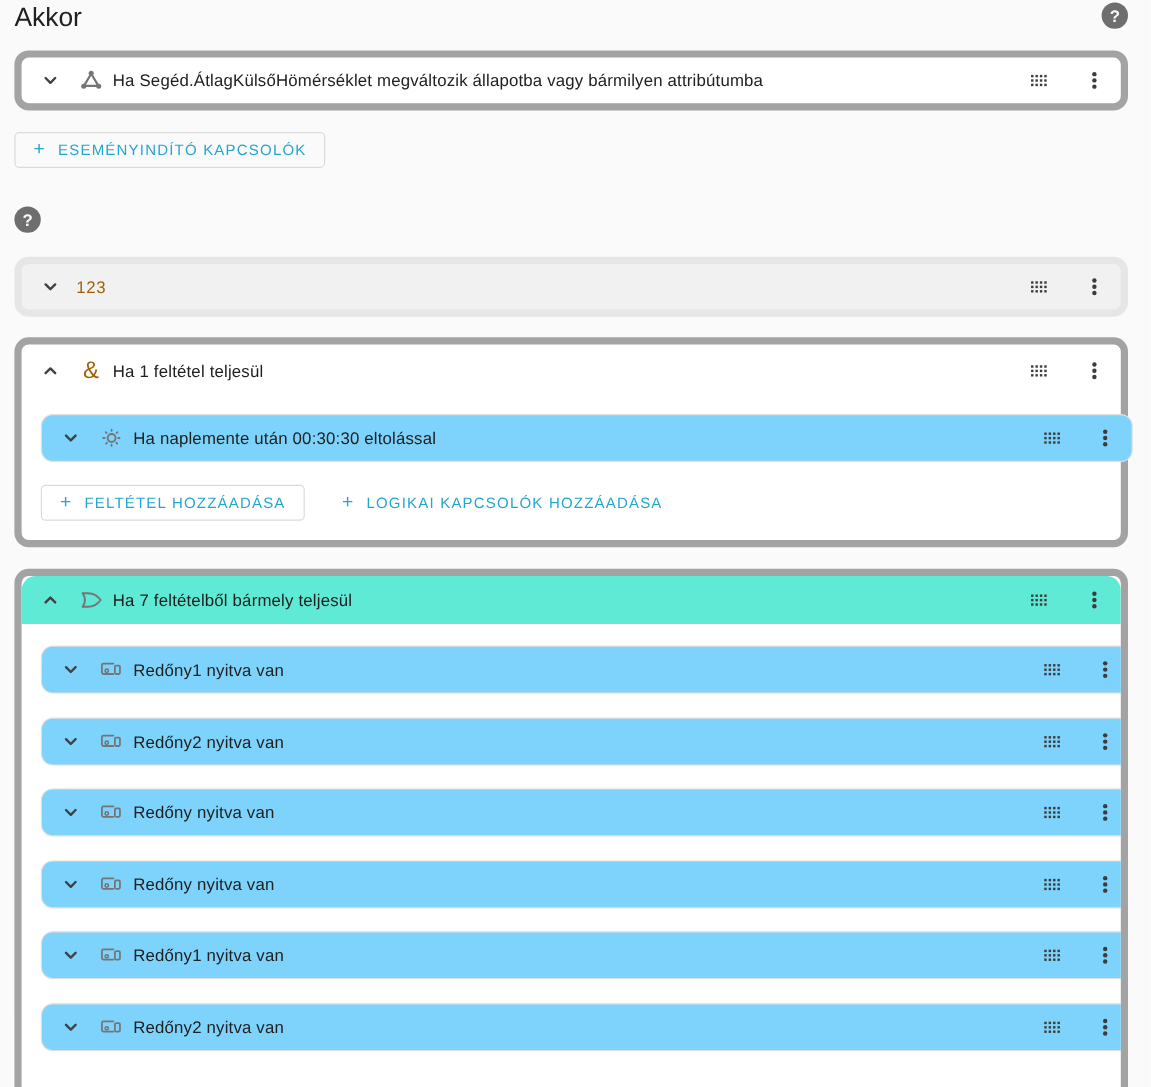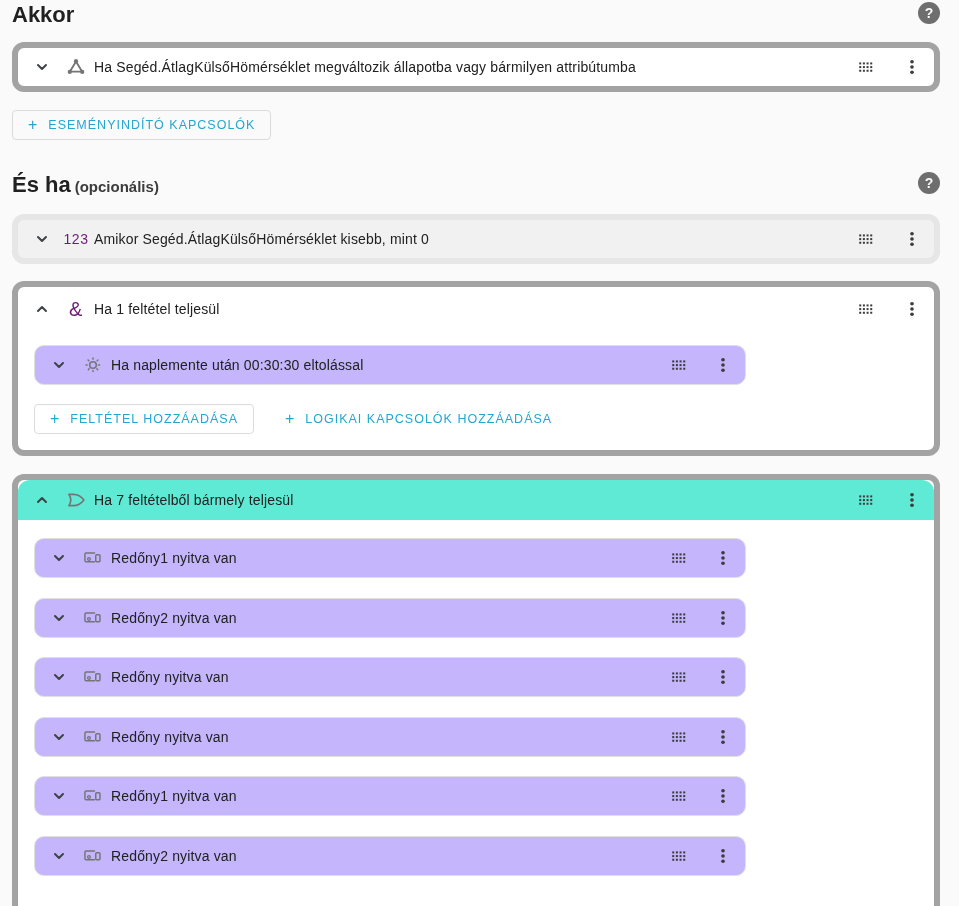--- a/index.html
+++ b/index.html
@@ -6,21 +6,21 @@
   html,body { margin:0; padding:0; }
   body {
     width:959px; height:906px; overflow:hidden; position:relative;
     background:#fafafa; color:#212121;
     font-family:"Liberation Sans", sans-serif;
   }
   .page { padding:0 19px 0 12px; }
 
   
   .section-head { display:flex; align-items:flex-start; justify-content:space-between; }
-  .section-title { font-size:22px; font-weight:700; color:#212121; line-height:26px; }
+  .section-title { font-size:22px; font-weight:400; color:#212121; line-height:26px; }
   .section-title .suffix { font-size:15px; color:#3c3c3c; margin-left:4px; }
   .head-akkor { padding-top:2px; height:26px; }
   .head-esha  { margin-top:32px; height:26px; }
 
   .help-btn {
     width:22px; height:22px; border-radius:50%; background:#6e6e6e; border:none;
     color:#fafafa; font-size:14px; font-weight:bold; line-height:22px; text-align:center;
     cursor:pointer; padding:0; flex:0 0 auto;
   }
 
@@ -36,21 +36,21 @@
   }
   .row.tall { height:44px; }
   .row-label { font-size:14px; font-weight:500; color:#212121; letter-spacing:.15px; margin-left:6px;
                white-space:nowrap; overflow:hidden; text-overflow:ellipsis; }
   .icon-btn {
     background:none; border:none; padding:0; cursor:pointer; display:flex;
     align-items:center; justify-content:center; width:28px; height:28px; flex:0 0 auto;
   }
   .type-icon { width:24px; height:24px; display:flex; align-items:center; justify-content:center;
                margin-left:8px; flex:0 0 auto; color:#757575; }
-  .type-icon.text { font-size:14px; font-weight:500; color:#701a75; letter-spacing:.5px;text-align:right; }
+  .type-icon.text { font-size:14px; font-weight:500; color:#a16207; letter-spacing:.5px;text-align:right; }
   .type-icon.amp { font-size:20px; font-weight:400; }
   .row-actions { margin-left:auto; display:flex; align-items:center; gap:18px; }
   .row-actions.nested { gap:16px; }
 
   
   .btn {
     display:inline-flex; align-items:center; gap:10px; height:30px; padding:0 15px;
     border-radius:4px; border:1px solid #dbdbdb; background:transparent; cursor:pointer;
     color:#25a6d1; font-family:"Liberation Sans", sans-serif;
     font-size:12.5px; font-weight:500; letter-spacing:1px;
@@ -59,21 +59,21 @@
   .btn .plus { font-size:16px; font-weight:400; line-height:1; }
 
   .mt-trigger { margin-top:16px; }
   .mt-addbtn  { margin-top:18px; }
   .mt-123     { margin-top:16px; }
   .mt-and     { margin-top:17px; }
   .mt-or      { margin-top:18px; }
 
   
   .block-body { padding:0 16px 16px 16px; }
-  .nested-card { width:712px; background:#c4b5fd; border:1px solid #e0e0e0; border-radius:10px; }
+  .nested-card { width:910px; background:#7dd3fc; border:1px solid #e0e0e0; border-radius:10px; }
   .nested-card .row { height:38px; }
   .and-nested { margin-top:14px; }
   .and-buttons { margin-top:19px; display:flex; align-items:center; gap:16px; }
 
   .or-card { border-radius:12px; overflow:hidden; height:520px; }
   .or-header { background:#5eead4; height:40px; border-radius:12px 12px 0 0; }
   .or-body { padding:18px 16px 40px 16px; display:flex; flex-direction:column; gap:19.5px; }
 
   svg { display:block; }
 </style>
@@ -164,35 +164,31 @@
   </div>
 
   <div class="mt-addbtn">
     <button class="btn">
       <span class="plus">+</span>
       <span>ESEMÉNYINDÍTÓ KAPCSOLÓK</span>
     </button>
   </div>
 
   <div class="section-head head-esha">
-    <div class="section-title">
-      <span>És ha</span><span class="suffix">(opcionális)</span>
-    </div>
     <button class="help-btn">?</button>
   </div>
 
   <div class="card muted mt-123">
     <div class="row">
       <button class="icon-btn">
         <svg width="24" height="24" viewBox="0 0 24 24">
             <use href="#chev-down"></use>
           </svg>
       </button>
       <span class="type-icon text">123</span>
-      <span class="row-label">Amikor Segéd.ÁtlagKülsőHömérséklet kisebb, mint 0</span>
       <span class="row-actions">
         <button class="icon-btn">
           <svg width="22" height="22" viewBox="0 0 24 24">
               <use href="#drag-dots"></use>
             </svg>
         </button>
         <button class="icon-btn">
           <svg width="22" height="22" viewBox="0 0 24 24">
               <use href="#kebab"></use>
             </svg>

